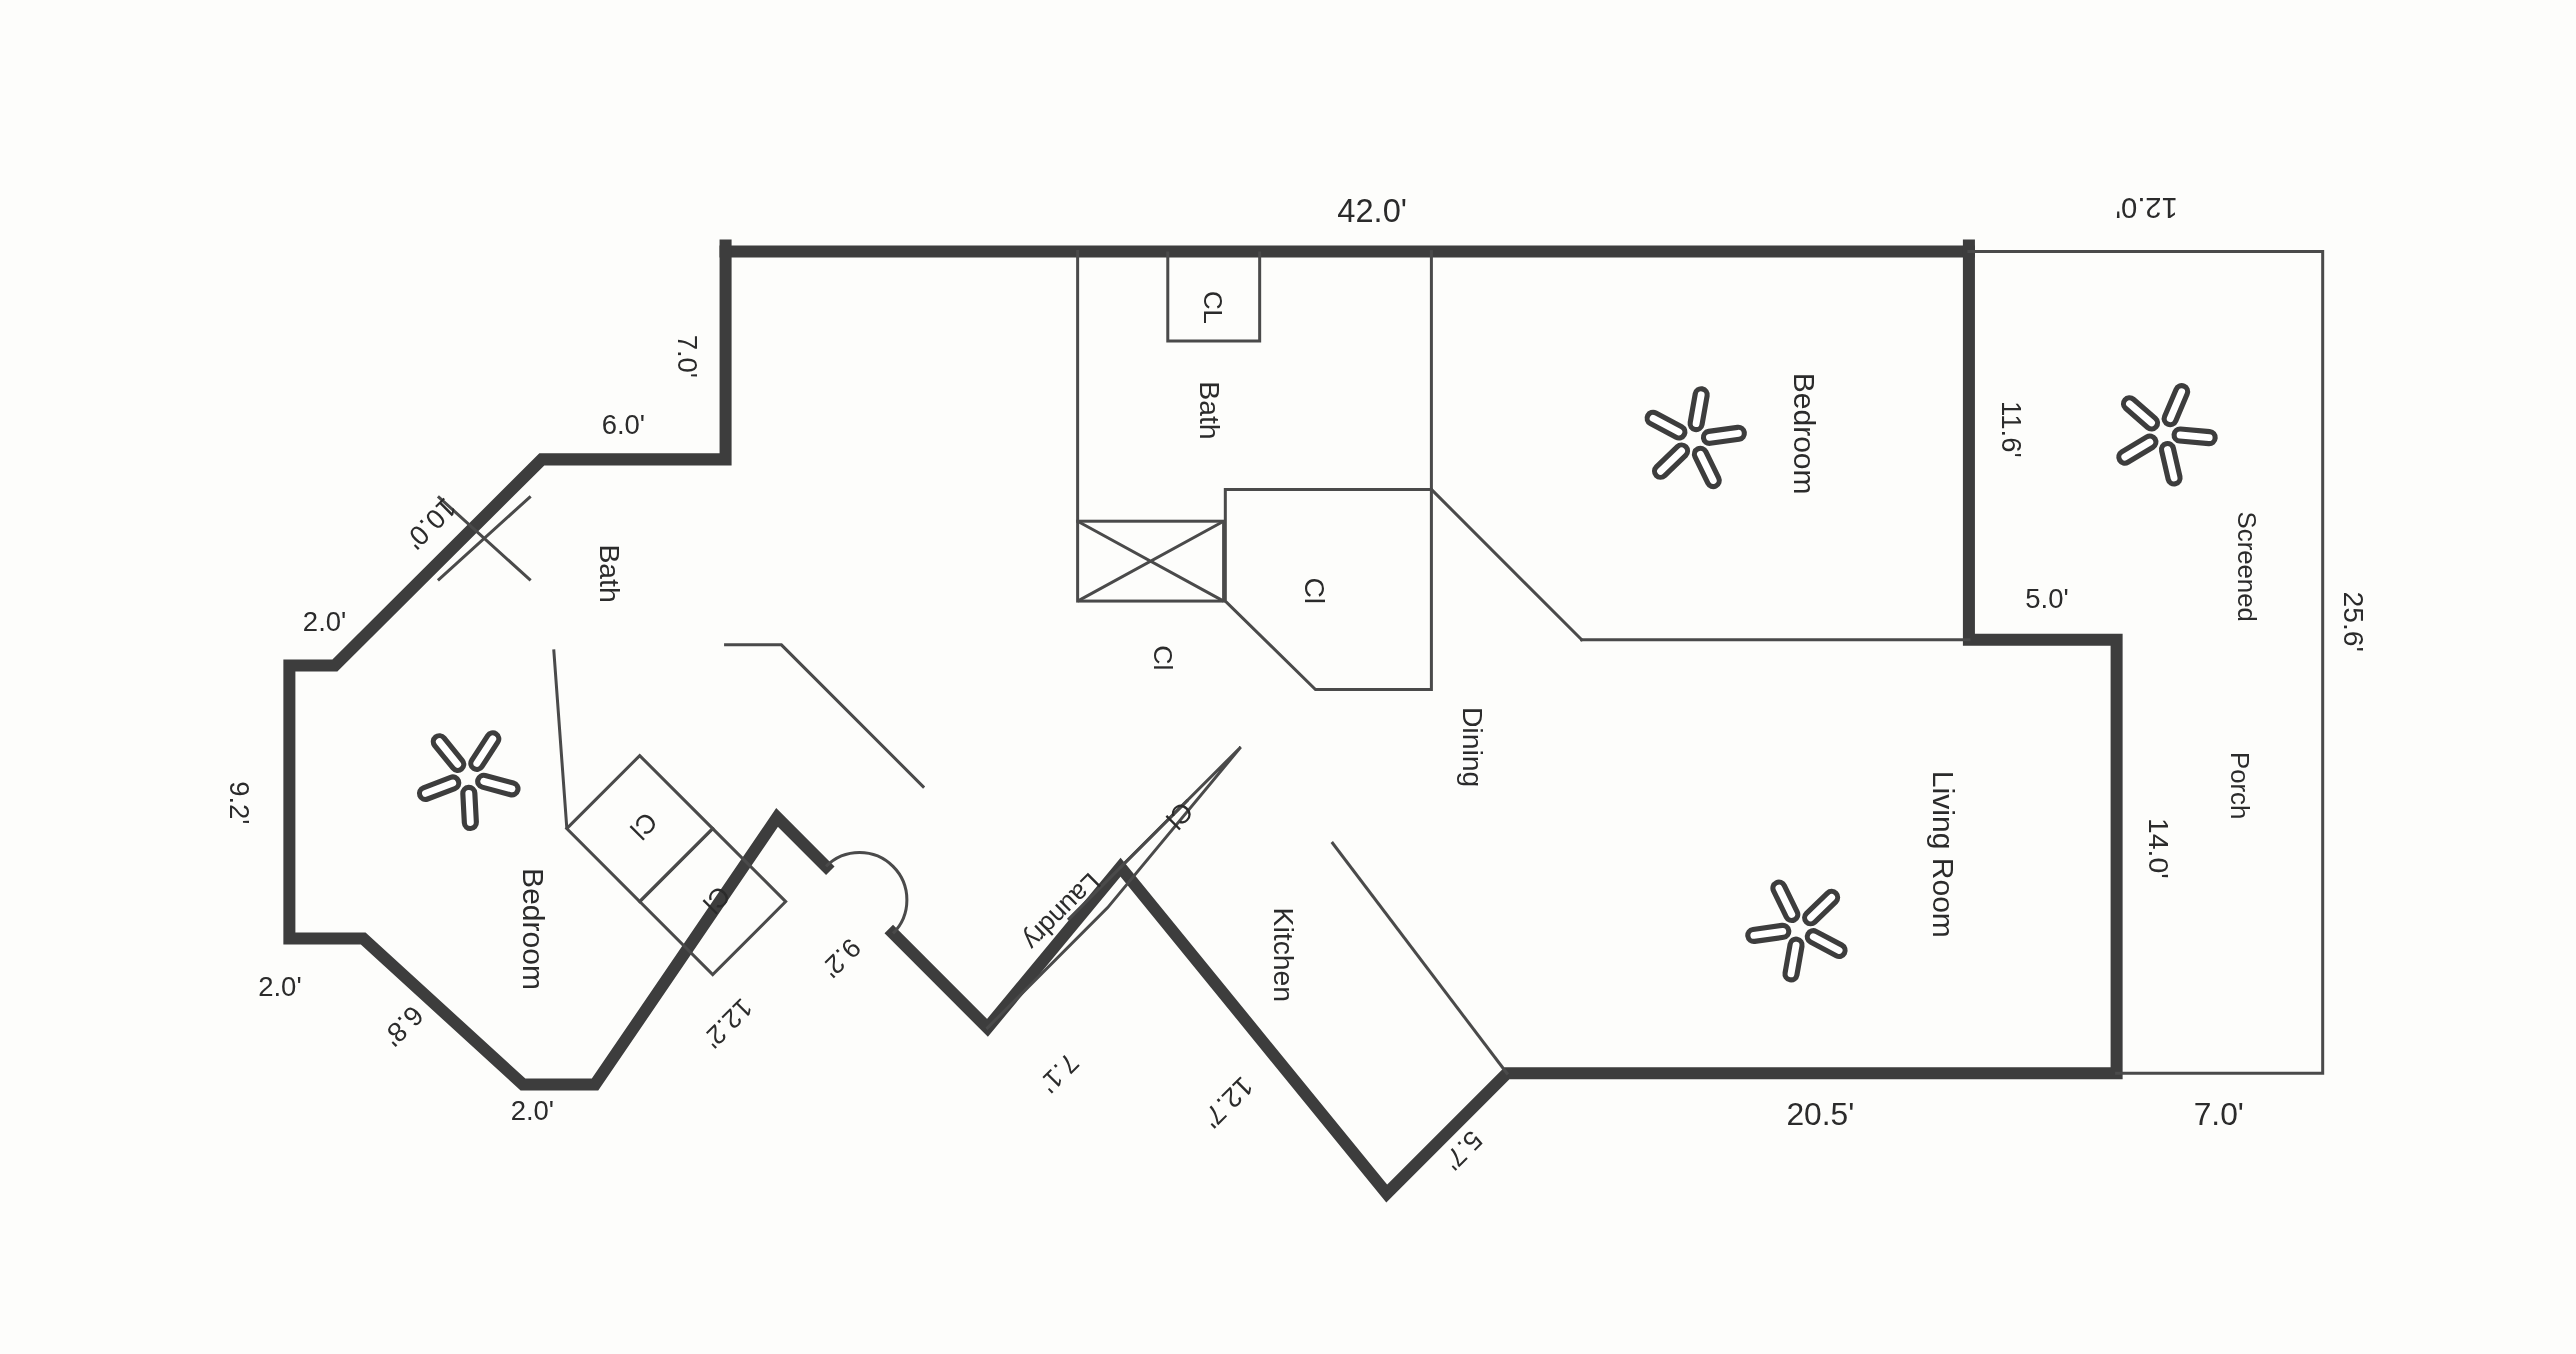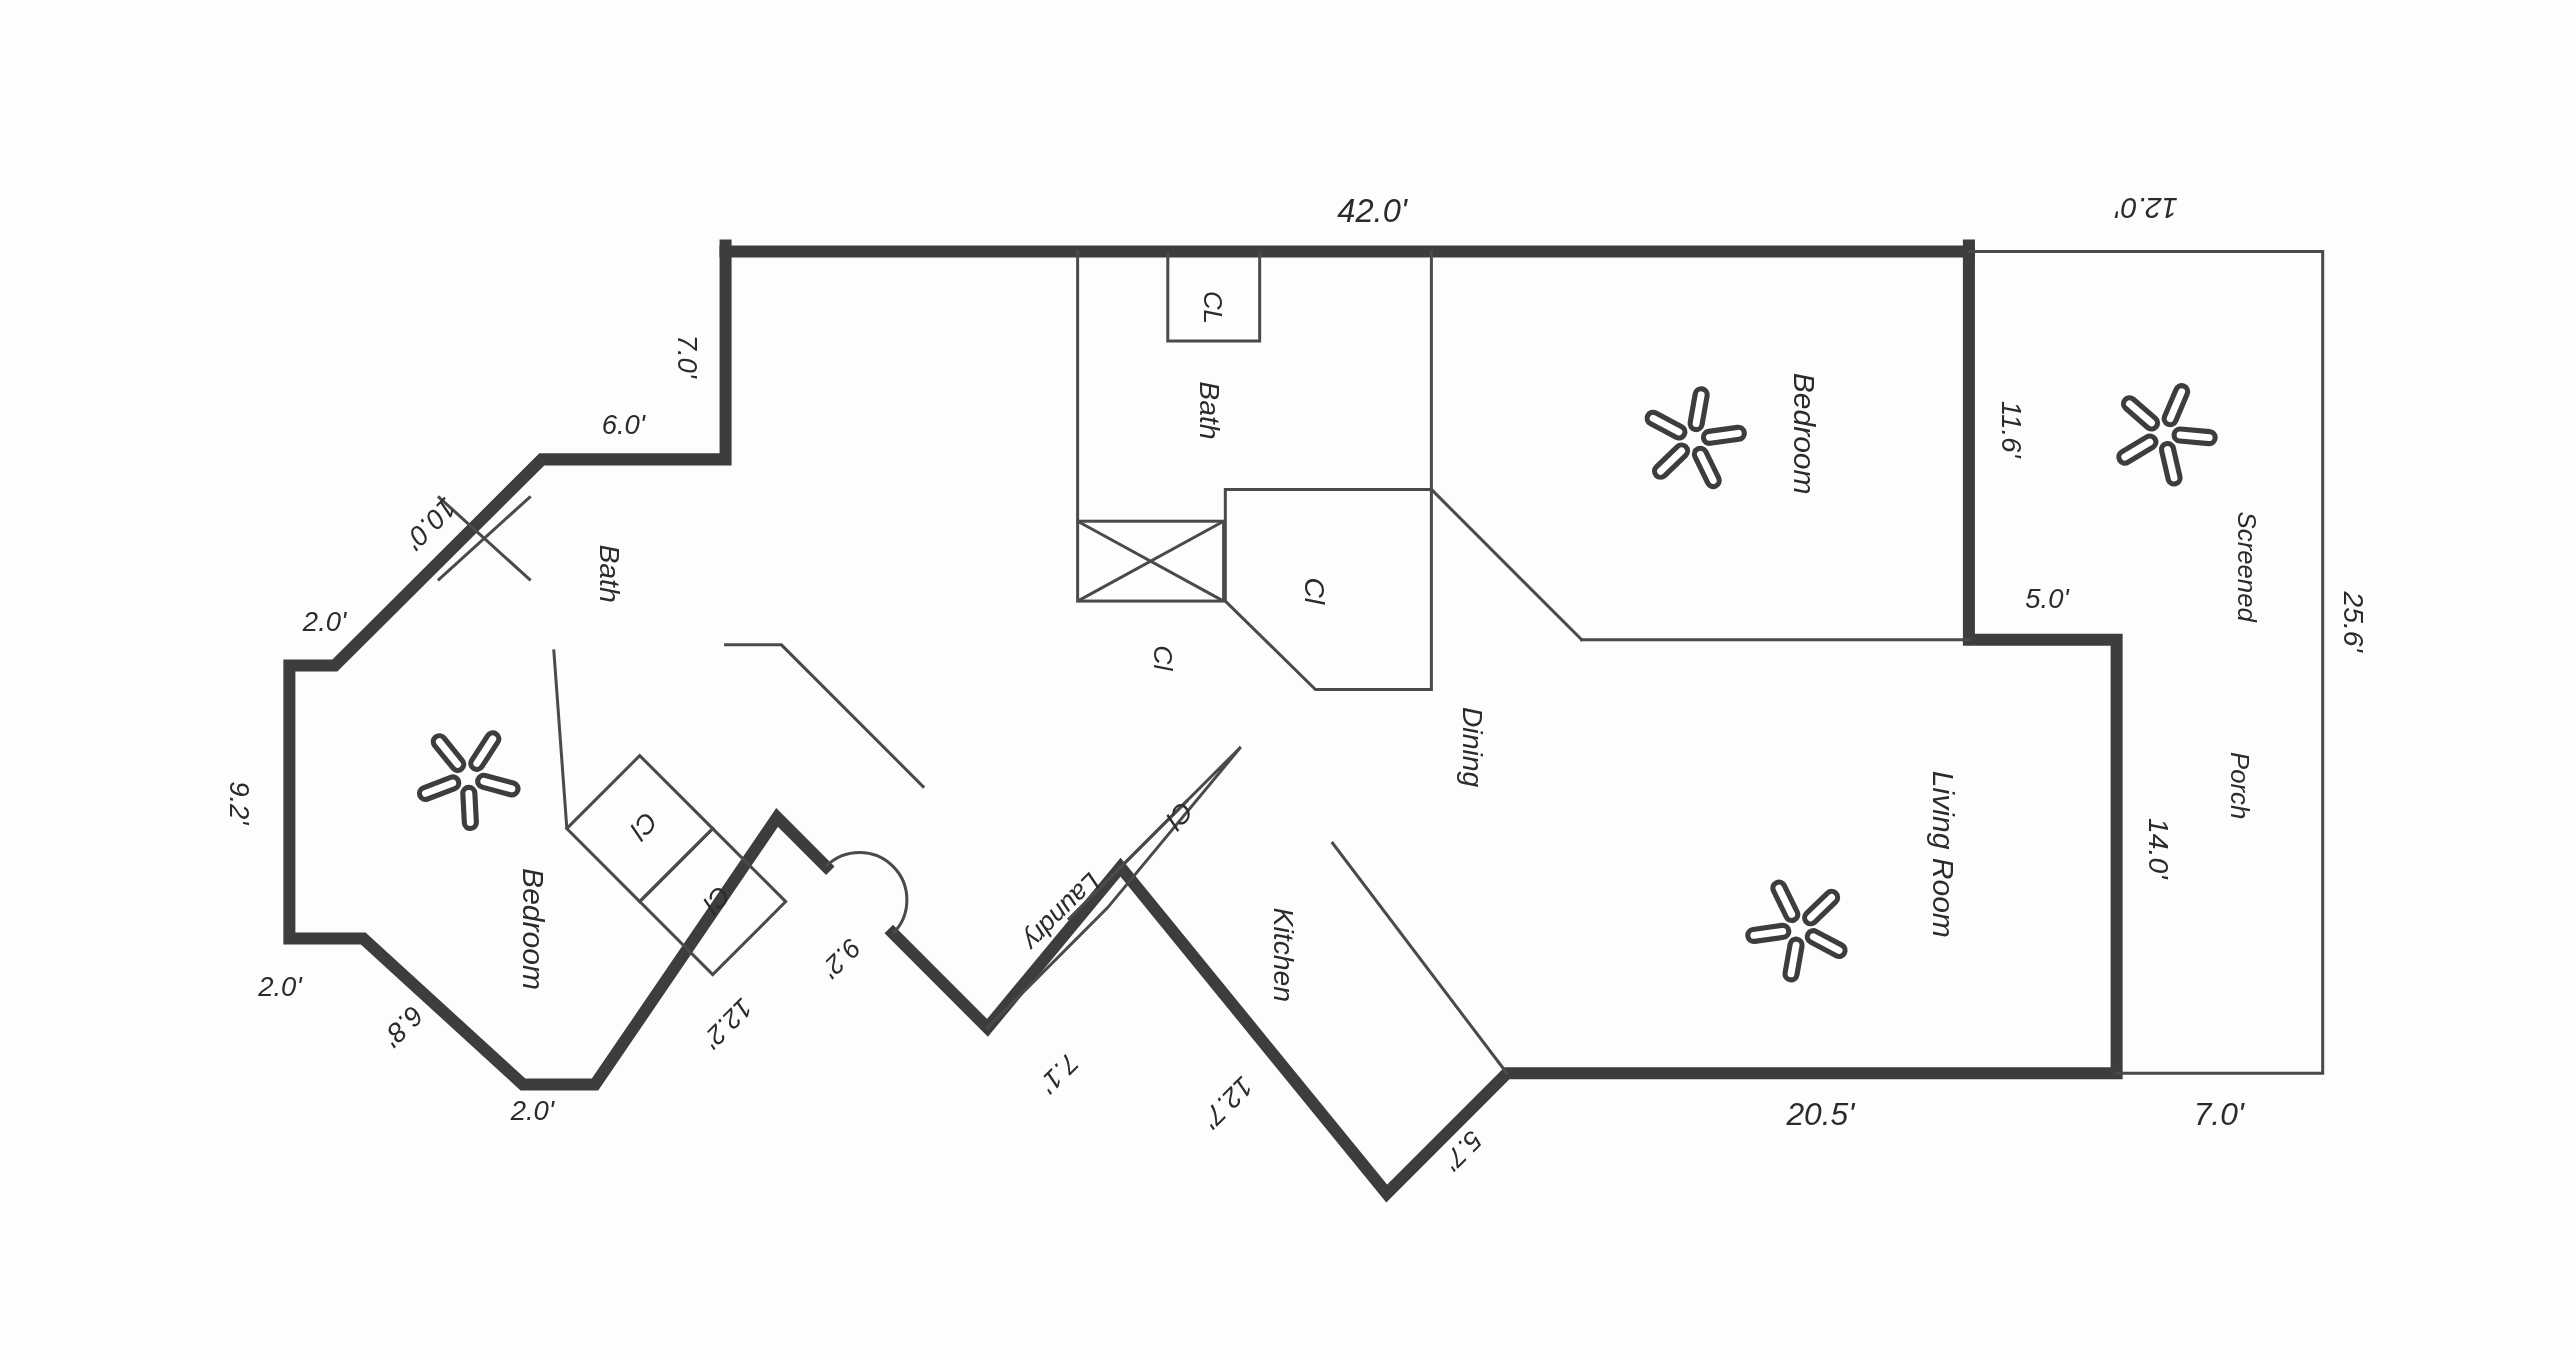--- a/index.html
+++ b/index.html
@@ -1,16 +1,16 @@
 <!DOCTYPE html>
 <html style="font-size:13.7px"><head>
 <meta charset="utf-8">
 <style>
   html,body{margin:0;padding:0;background:#fdfdfb;}
-  .page{width:100%;background:#6d28d9;font-style:italic;}
+  .page{width:100%;background:#6d28d9;}
   svg{display:block;width:100%;height:auto;background:#fdfdfb;}
   text{font-family:"Liberation Sans","DejaVu Sans",sans-serif;fill:#2b2b2b;}
   .wall-thick{fill:none;stroke:#3d3d3d;stroke-width:14;stroke-linejoin:miter;stroke-linecap:square;}
   .wall-thin{fill:none;stroke:#4a4a4a;stroke-width:3.5;stroke-linecap:square;}
   .fixture{fill:none;stroke:#4a4a4a;stroke-width:3.5;}
   .arc{fill:none;stroke:#4a4a4a;stroke-width:3.5;}
 </style>
 </head>
 <body>
 

